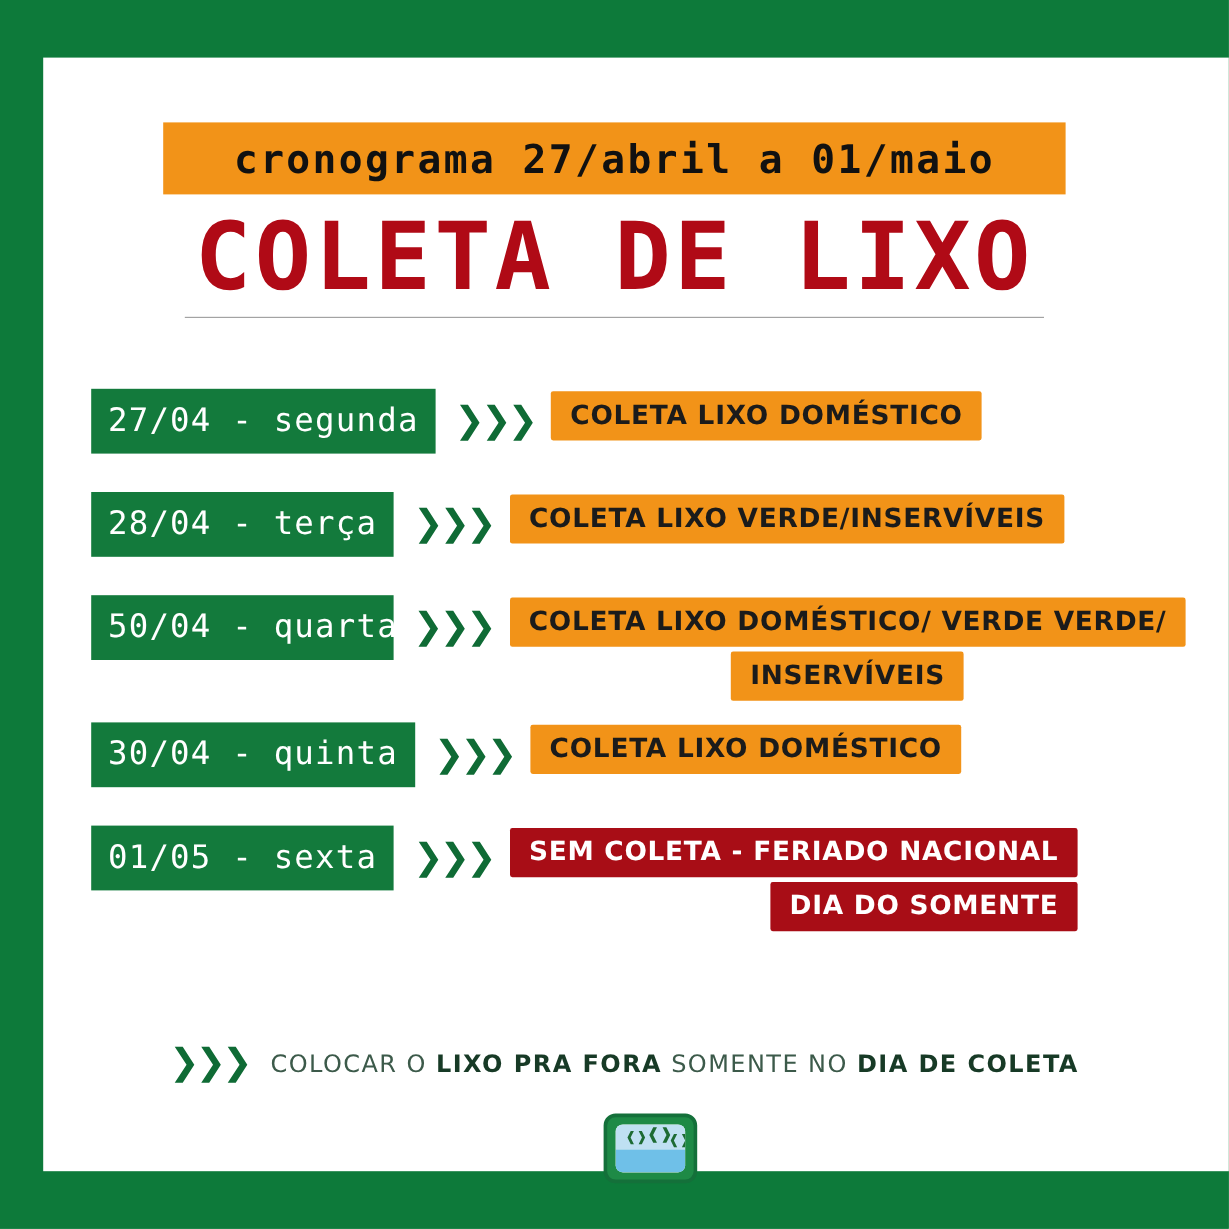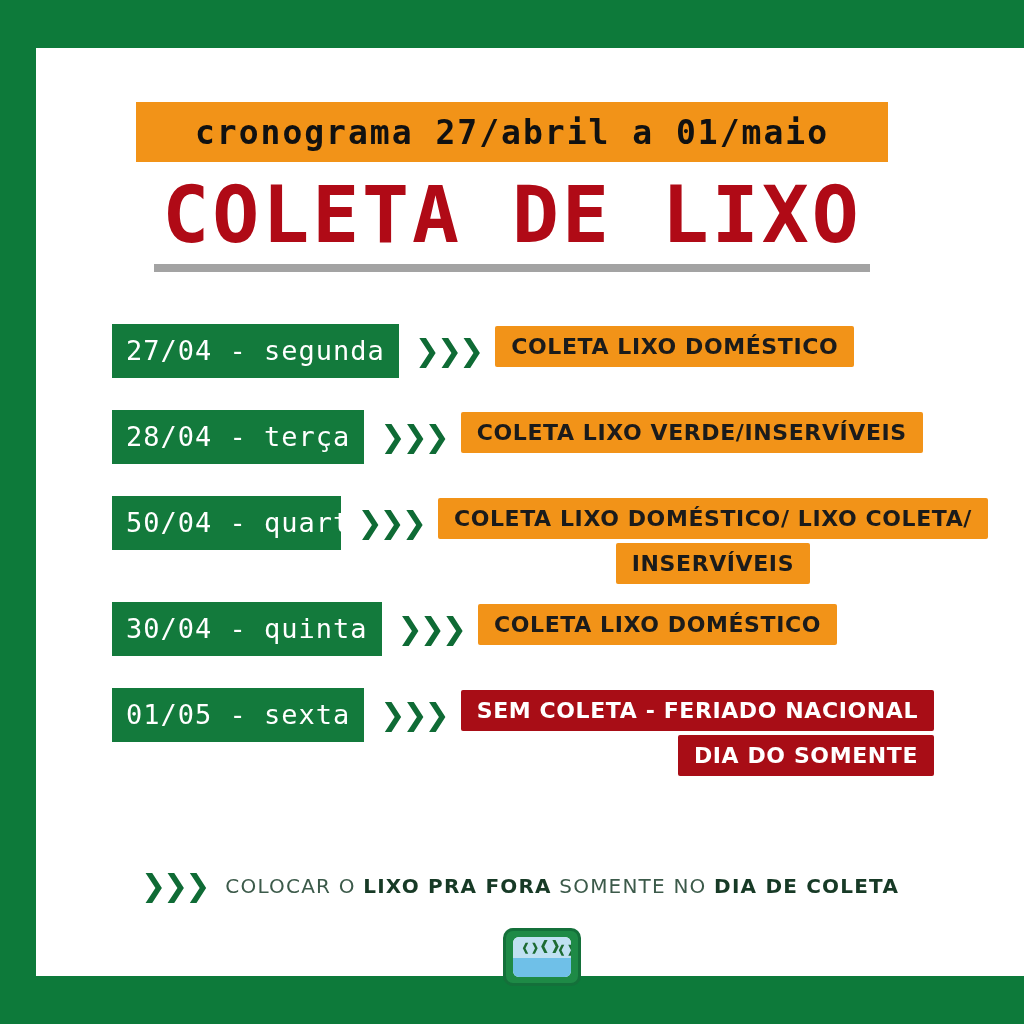--- a/index.html
+++ b/index.html
@@ -59,36 +59,35 @@
   }
   .main-title {
     font-family: "DejaVu Sans Mono", monospace;
     font-size: 78px;
     font-weight: bold;
     letter-spacing: 3px;
     color: #b00a16;
     line-height: 1;
     display: inline-block;
     padding: 0 8px 10px 8px;
-    border-bottom: 8px solid #a3a3a3;
+    border-bottom: 1px solid #a3a3a3;
   }
   
   .rows {
     position: absolute;
     left: 0;
     top: 276px;
     width: 952px;
   }
   .row {
     position: relative;
     display: flex;
     align-items: flex-start;
     margin-bottom: 14px;
     min-height: 72px;
-    padding-left: 36px;
   }
   .day-chip {
     margin-left: 40px;
     background: #137a3c;
     color: #ffffff;
     font-family: "DejaVu Sans Mono", monospace;
     font-size: 27px;
     letter-spacing: 1px;
     padding: 10px 14px;
     min-width: 222px;
@@ -242,21 +241,21 @@
         <span class="arrows">❯❯❯</span>
         <div class="labels">
           <div class="task-chip">COLETA LIXO VERDE/INSERVÍVEIS</div>
         </div>
       </div>
 
       <div class="row">
         <div class="day-chip">50/04 - quarta</div>
         <span class="arrows">❯❯❯</span>
         <div class="labels">
-          <div class="task-chip">COLETA LIXO DOMÉSTICO/ LIXO COLETA/</div>
+          <div class="task-chip">COLETA LIXO DOMÉSTICO/ VERDE VERDE/</div>
           <div class="task-chip">INSERVÍVEIS</div>
         </div>
       </div>
 
       <div class="row">
         <div class="day-chip">30/04 - quinta</div>
         <span class="arrows">❯❯❯</span>
         <div class="labels">
           <div class="task-chip">COLETA LIXO DOMÉSTICO</div>
         </div>

